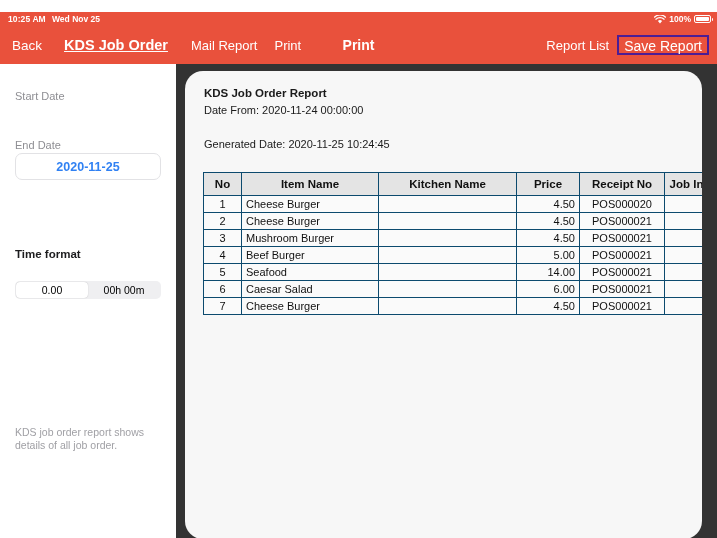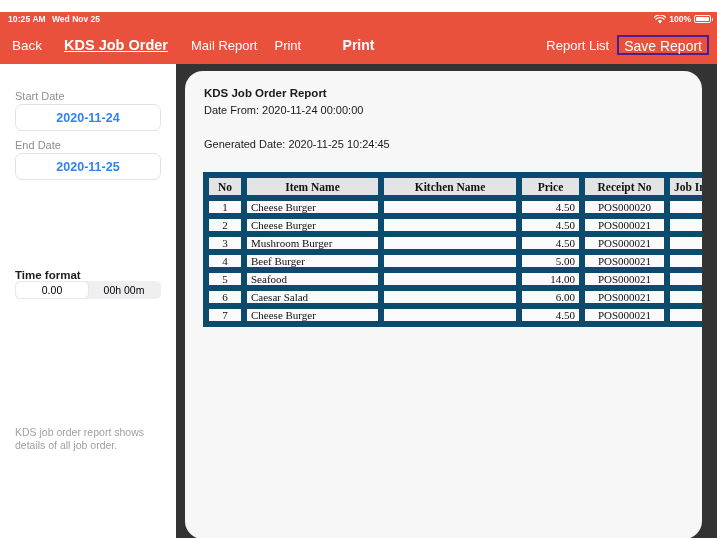--- a/index.html
+++ b/index.html
@@ -162,21 +162,21 @@
     justify-content: center;
     box-sizing: border-box;
   }
   .date-val {
     color: #3081f3;
     font-size: 12.5px;
     font-weight: bold;
   }
   .tf-label {
     position: absolute;
-    left: 15px; top: 205px;
+    left: 15px; top: 184px;
     color: #1c1c1e;
     font-size: 11.5px;
     font-weight: bold;
   }
   .segmented {
     position: absolute;
     left: 15px; top: 217px;
     width: 146px; height: 18px;
     background: #efeff1;
     border-radius: 5px;
@@ -240,27 +240,26 @@
   .tbl {
     position: absolute;
     left: 18px; top: 101px;
     width: 512px;
     border-collapse: collapse;
     table-layout: fixed;
     font-size: 11px;
     color: #111111;
   }
   .tbl th, .tbl td {
-    border: 6px solid #0c4a6e;
+    border: 1px solid #0c4a6e;
     height: 17px;
     padding: 0 4px;
     box-sizing: border-box;
     overflow: hidden;
     white-space: nowrap;
-    font-family: Liberation Serif, serif;
   }
   .tbl th {
     background: #e4e4e4;
     font-weight: bold;
     text-align: center;
     height: 23px;
     font-size: 11.5px;
   }
   .tbl td { background: #fafafa; }
   .c-no    { width: 38px;  text-align: center; }
@@ -302,23 +301,20 @@
     </div>
     <div class="nav-title">Print</div>
     <div class="nav-actions-right">
       <span class="nav-action">Report List</span>
       <span class="nav-save">Save Report</span>
     </div>
   </div>
 
   <div class="sidebar">
     <span class="field-label" style="top:26px">Start Date</span>
-    <div class="date-box" style="top:40px">
-      <span class="date-val">2020-11-24</span>
-    </div>
 
     <span class="field-label" style="top:75px">End Date</span>
     <div class="date-box" style="top:89px">
       <span class="date-val">2020-11-25</span>
     </div>
 
     <span class="tf-label">Time format</span>
     <div class="segmented">
       <div class="seg active">0.00</div>
       <div class="seg">00h 00m</div>

